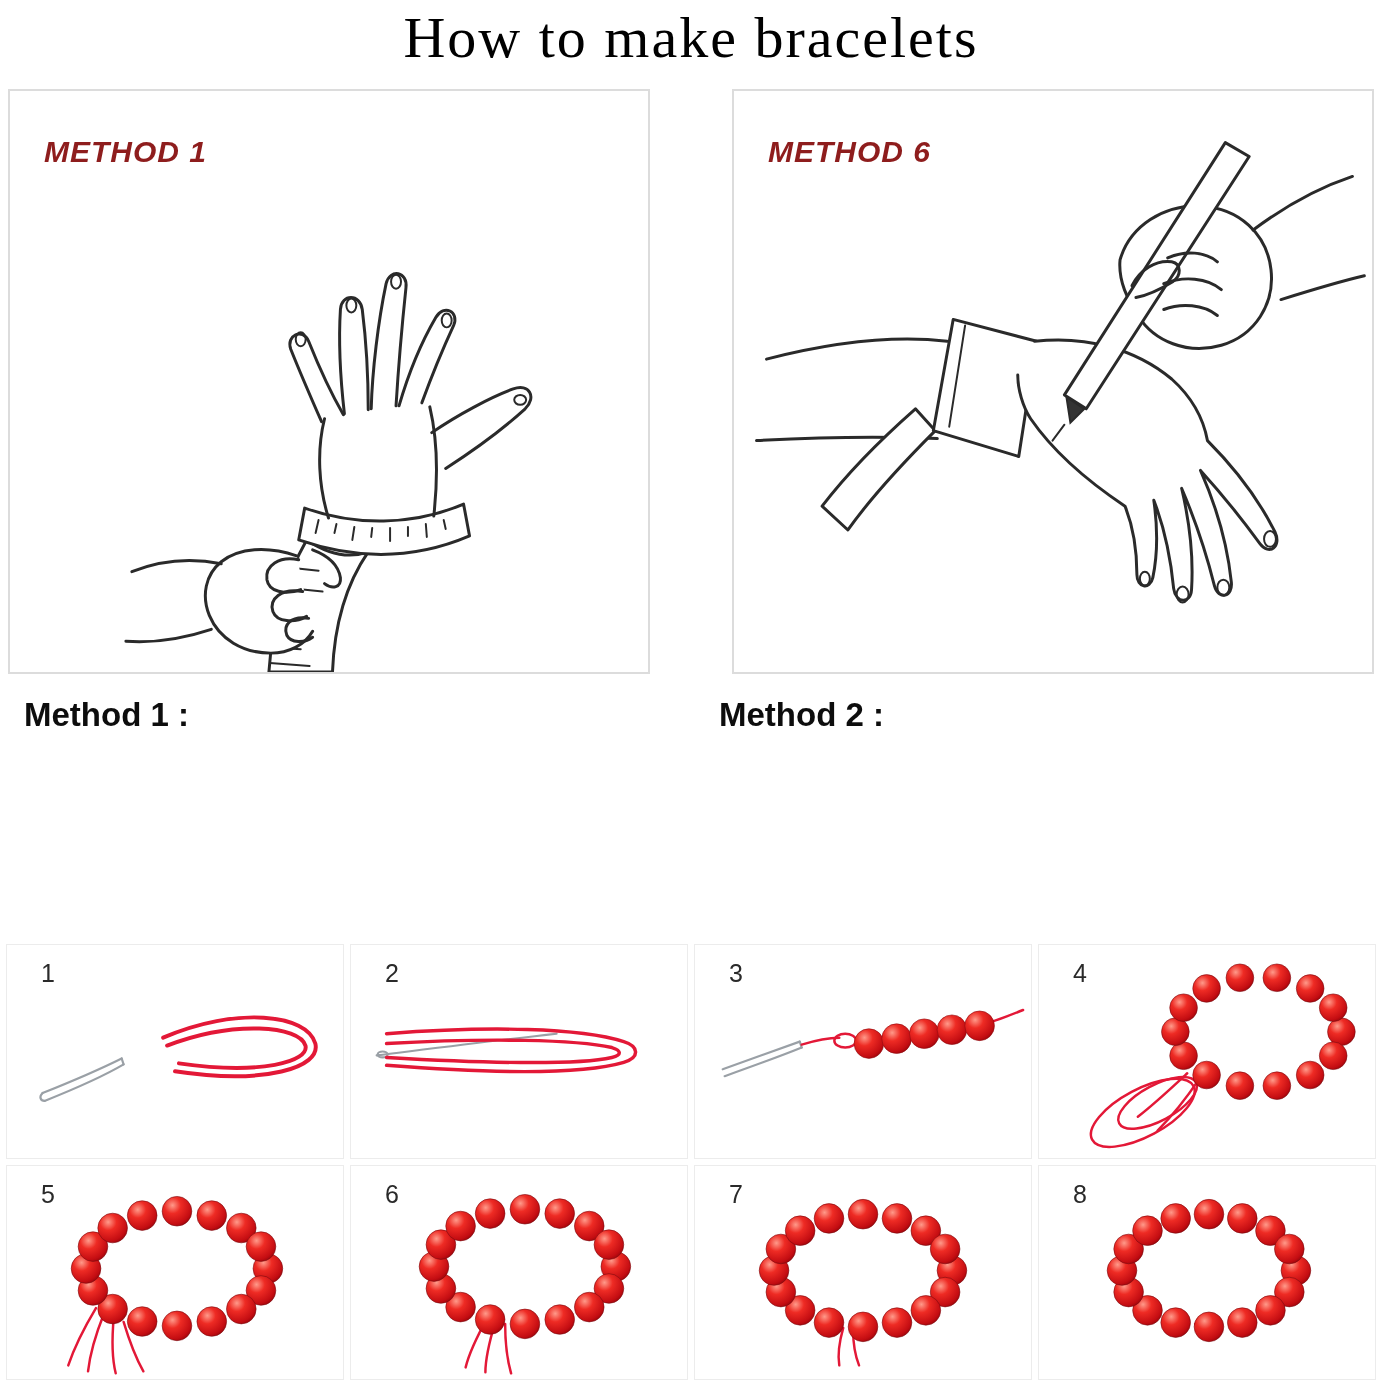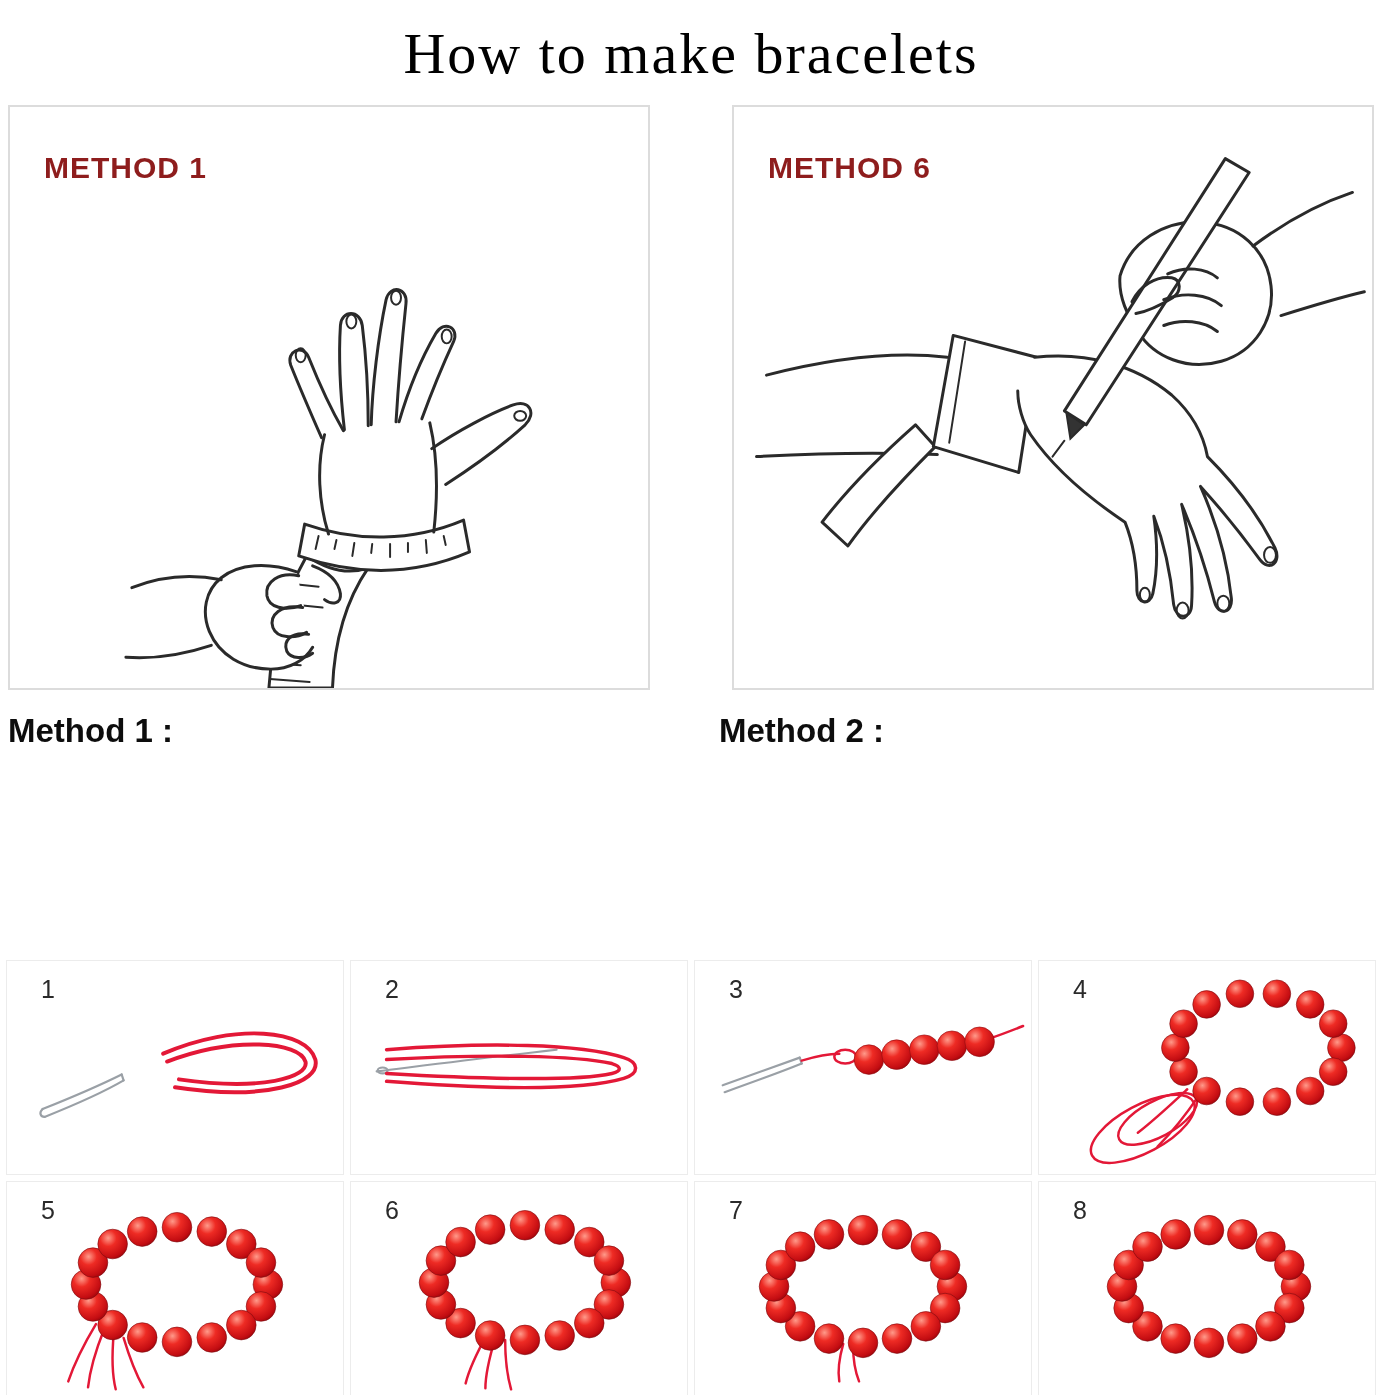--- a/index.html
+++ b/index.html
@@ -5,37 +5,37 @@
   * { margin:0; padding:0; box-sizing:border-box; }
   html,body { background:#ffffff; }
   body {
     width:1382px; height:1395px; overflow:hidden;
     font-family:"Liberation Sans", sans-serif; color:#1a1a1a;
     position:relative;
   }
   .title {
     font-family:"Liberation Serif", serif; font-weight:400;
     font-size:58px; letter-spacing:2px; text-align:center;
-    margin-top:20px; color:#000;
+    margin-top:4px; color:#000;
   }
   .panels {
     display:flex; justify-content:space-between; gap:82px;
     padding:0 8px; margin-top:18px; height:585px;
   }
   .panel {
-    flex:1; border:2px solid #dcdcdc; background:#fff; position:relative;
+    flex:1; border:2px solid #dcdcdc; background:#fff; position:relative;font-style:italic;
   }
   .panel-label {
     position:absolute; top:44px; left:34px;
     color:#8e1d1d; font-size:30px; font-weight:bold; letter-spacing:1px;
     z-index:2;
   }
   .panel svg { width:100%; height:100%; display:block; }
   .descriptions {
-    display:flex; gap:56px; padding:0 8px; margin-top:22px; height:248px;
+    display:flex; gap:56px; padding:0 24px; margin-top:22px; height:248px;
   }
   .desc { flex:1; }
   .desc h2 { font-size:33px; font-weight:bold; color:#0d0d0d; margin-bottom:30px; }
   .desc p { font-size:23px; line-height:1.45; color:#1c1c1c; max-width:640px; }
   .steps {
     display:grid; grid-template-columns:repeat(4,1fr); grid-template-rows:1fr 1fr;
     gap:6px; padding:0 6px; height:436px;
   }
   .step { border:1px solid #ececec; background:#fff; position:relative; overflow:hidden; }
   .step-num { position:absolute; top:14px; left:34px; font-size:25px; color:#2a2a2a; z-index:2; }

